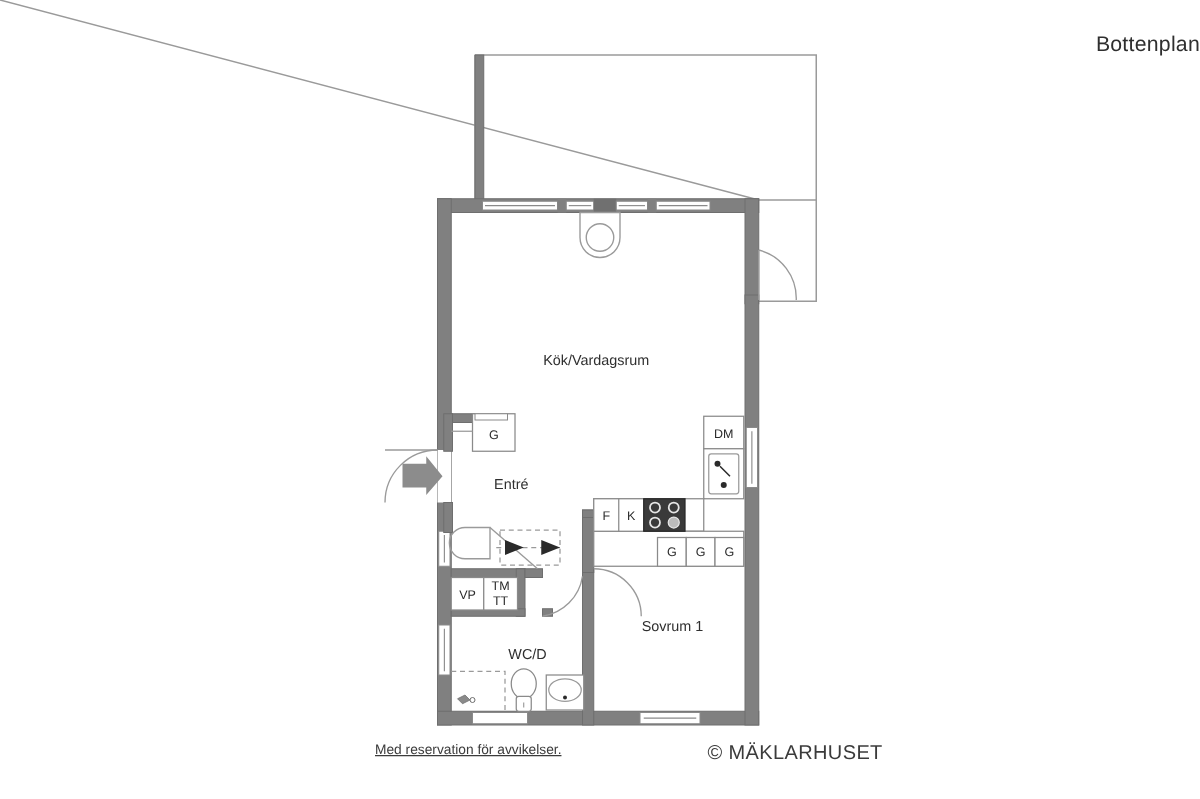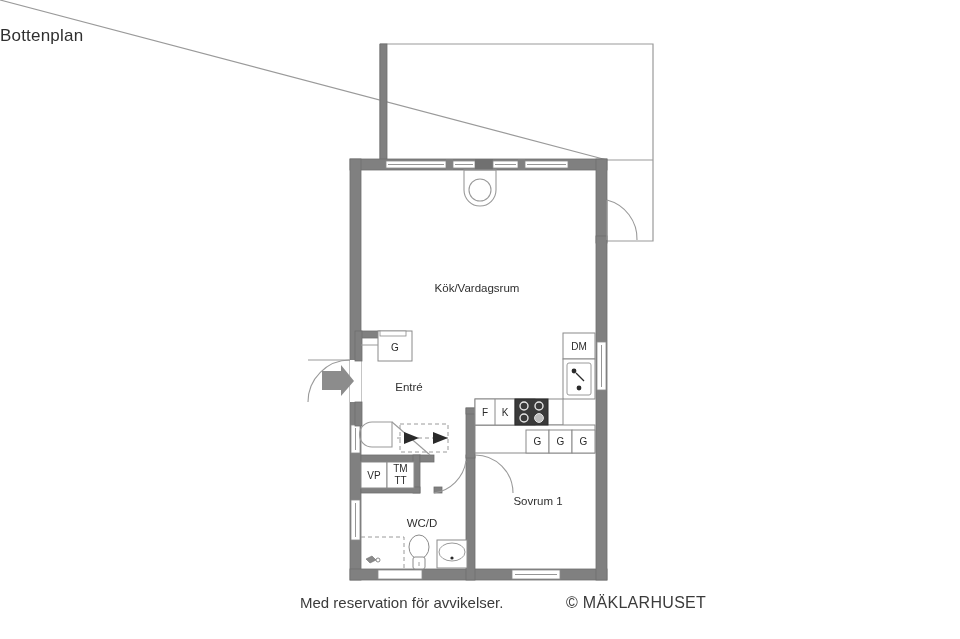--- a/index.html
+++ b/index.html
@@ -20,31 +20,32 @@
     left: 0;
     top: 0;
     width: 960px;
     height: 639px;
   }
   .plan-title {
     position: absolute;
     left: 0;
     top: 26px;
     width: 960px;
-    text-align: left;
+    text-align: right;
     font-size: 17px;
     color: #2f2f2f;
     letter-spacing: 0.2px;
   }
   .footer-note {
     position: absolute;
     left: 300px;
     top: 594px;
-    font-size: 15px;
+    font-size: 11px;
     color: #3b3b3b;
+    text-decoration: underline;
   }
   .footer-copy {
     position: absolute;
     left: 566px;
     top: 594px;
     font-size: 16px;
     color: #3b3b3b;
     letter-spacing: 0.3px;
   }
   svg.plan-svg {

